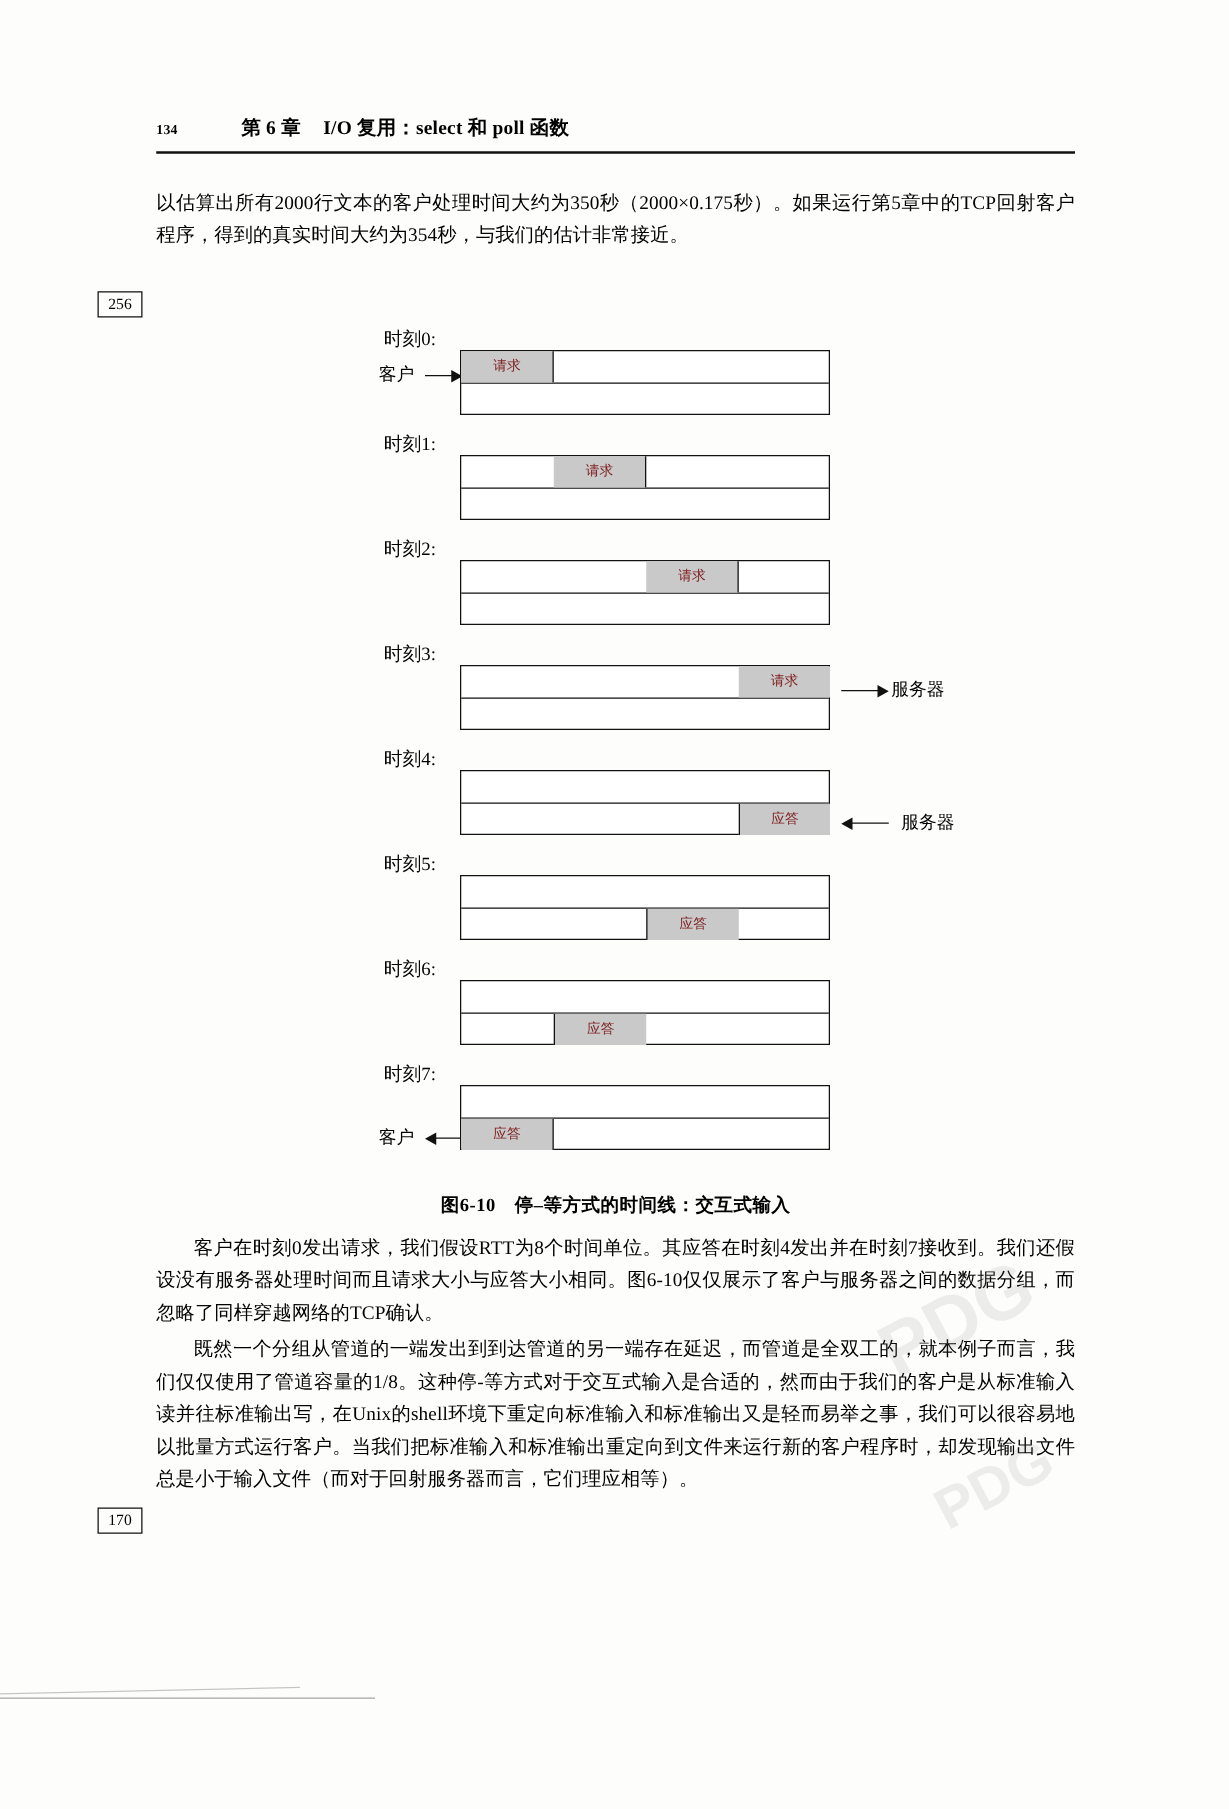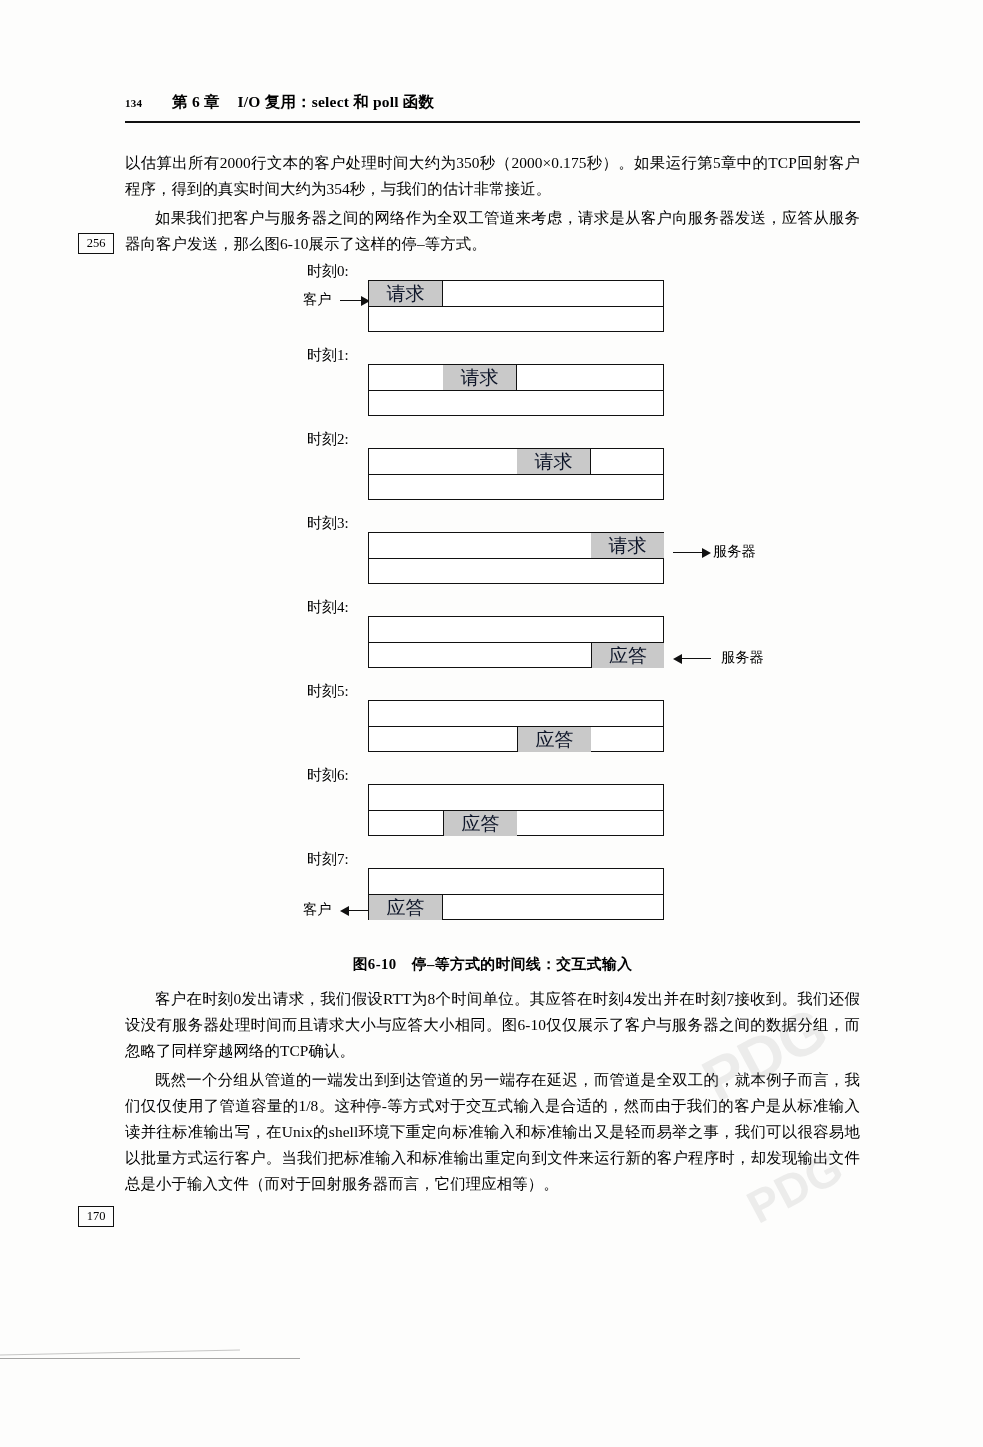--- a/index.html
+++ b/index.html
@@ -37,20 +37,21 @@
   .header .page-num {
     font-weight: bold;
     font-size: 11px;
     margin-right: 30px;
     font-family: "Liberation Serif", serif;
   }
   .header .chap {
     font-weight: bold;
     font-size: 15.5px;
     margin-right: 18px;
+    margin-left: 21px;
   }
   .header .title {
     font-weight: bold;
     font-size: 15.5px;
   }
   .header-rule {
     position: absolute;
     left: 125px;
     top: 121px;
     width: 735px;
@@ -119,24 +120,24 @@
     width: 100%;
     height: 1.2px;
     background: #111;
   }
   .block {
     position: absolute;
     height: 25px;
     background: #c9c9c9;
     border-right: 1.2px solid #111;
     box-sizing: border-box;
-    font-size: 19px;
+    font-size: 11px;
     line-height: 25px;
     text-align: center;
-    color: #0f172a;
+    color: #7f1d1d;
   }
   .block.lower {
     border-right: none;
     border-left: 1.2px solid #111;
   }
   .endlabel {
     position: absolute;
     font-size: 14.2px;
     white-space: nowrap;
   }
@@ -207,21 +208,20 @@
 <div class="page">
 
   <div class="header">
     <span class="page-num">134</span>
     <span class="chap">第 6 章</span>
     <span class="title">I/O 复用：select 和 poll 函数</span>
   </div>
   <div class="header-rule"></div>
 
   <div class="para" style="top:150px;">以估算出所有2000行文本的客户处理时间大约为350秒（2000×0.175秒）。如果运行第5章中的TCP回射客户程序，得到的真实时间大约为354秒，与我们的估计非常接近。</div>
-  <div class="para indent" style="top:205px;">如果我们把客户与服务器之间的网络作为全双工管道来考虑，请求是从客户向服务器发送，应答从服务器向客户发送，那么图6-10展示了这样的停–等方式。</div>
 
   <div class="marginnum" style="top:233px;">256</div>
 
   <div class="figure">
 
     <div class="step" style="top:0px;">
       <div class="step-label">时刻0:</div>
       <div class="endlabel" style="left:178px; top:28px;">客户</div>
       <div class="arrow right" style="left:215px; top:38px; width:22px;"></div>
       <div class="pipe">

